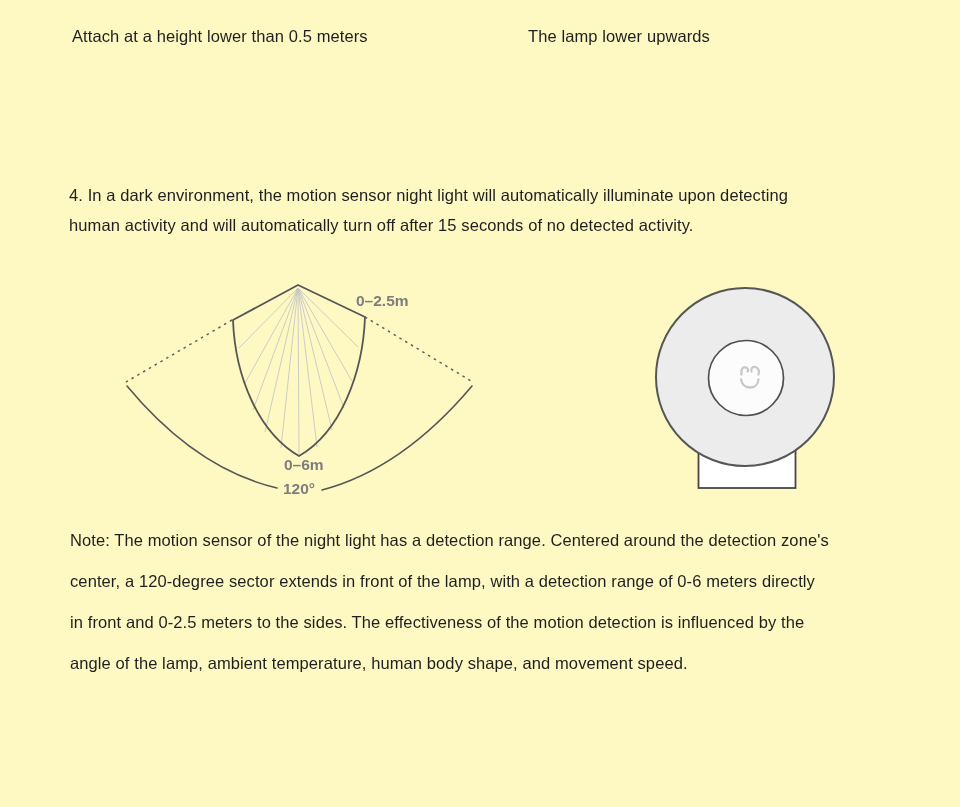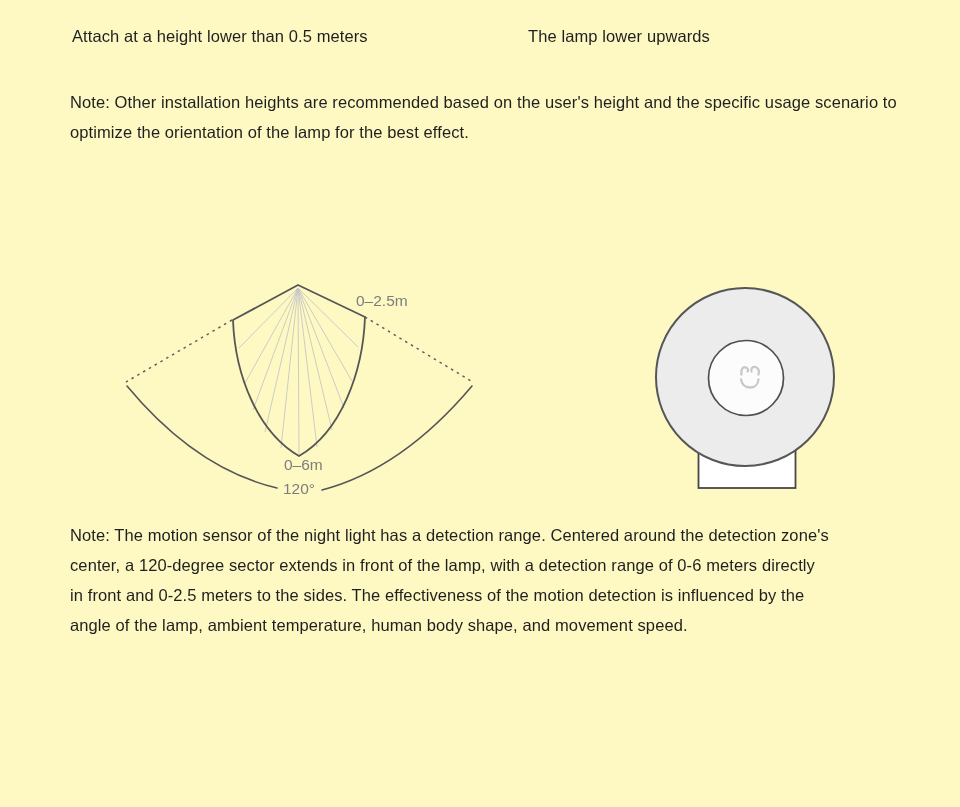--- a/index.html
+++ b/index.html
@@ -17,23 +17,23 @@
     font-size: 16.5px;
     line-height: 29.5px;
     letter-spacing: 0.1px;
     white-space: pre-line;
     color: #1f1f1f;
   }
   .caption-left  { left: 72px;  top: 22px; }
   .caption-right { left: 528px; top: 22px; }
   .note-installation { left: 70px; top: 88px;  width: 830px; }
   .step4             { left: 69px; top: 181px; width: 820px; }
-  .note-detection    { left: 70px; top: 520px; width: 840px; line-height: 30px; }
+  .note-detection    { left: 70px; top: 520px; width: 840px; line-height: 41px; }
   .testing-note      { left: 69px; top: 672px; width: 820px; }
-  .fig { position: absolute; }
+  .fig { position: absolute; font-weight: bold; }
   .fig-sector { left: 105px; top: 268px; width: 380px; height: 240px; }
   .fig-lamp   { left: 638px; top: 273px; width: 214px; height: 222px; }
   svg { display: block; }
   .outline   { fill: none; stroke: #565656; stroke-width: 1.8; stroke-linejoin: round; }
   .ray       { stroke: #c6c6c6; stroke-width: 0.9; }
   .dashedln  { stroke: #5f5f5f; stroke-width: 1.5; stroke-dasharray: 2.5 4.2; }
   .arcline   { fill: none; stroke: #565656; stroke-width: 1.6; stroke-linecap: round; }
   .diag-label { font-family: "Liberation Sans", "DejaVu Sans", sans-serif; font-size: 15.5px; }
   .lamp-body   { fill: #ececec; stroke: #565656; stroke-width: 2; }
   .lamp-center { fill: #fcfcfc; stroke: #4f4f4f; stroke-width: 1.7; }
@@ -41,23 +41,23 @@
   .logo-stroke { fill: none; stroke: #c9c9c9; stroke-width: 2.3; stroke-linecap: round; }
 </style>
 </head>
 <body>
 
 <div class="page">
 
   <div class="txt caption-left">Attach at a height lower than 0.5 meters</div>
   <div class="txt caption-right">The lamp lower upwards</div>
 
-  <div class="txt note-installation">Note: Other installation heights are recommended based on the user's height and the specific usage scenario to
-optimize the orientation of the lamp for the best effect.</div>
 
+  <div class="txt step4">4. In a dark environment, the motion sensor night light will automatically illuminate upon detecting
+human activity and will automatically turn off after 15 seconds of no detected activity.</div>
 
   <div class="fig fig-sector">
     <svg width="380" height="240" viewBox="105 268 380 240">
 
       <g>
         <line class="ray" x1="298" y1="288" x2="239" y2="348"></line>
         <line class="ray" x1="298" y1="288" x2="245" y2="383"></line>
         <line class="ray" x1="298" y1="288" x2="253" y2="410"></line>
         <line class="ray" x1="298" y1="288" x2="265" y2="432"></line>
         <line class="ray" x1="298" y1="288" x2="281" y2="448"></line>

